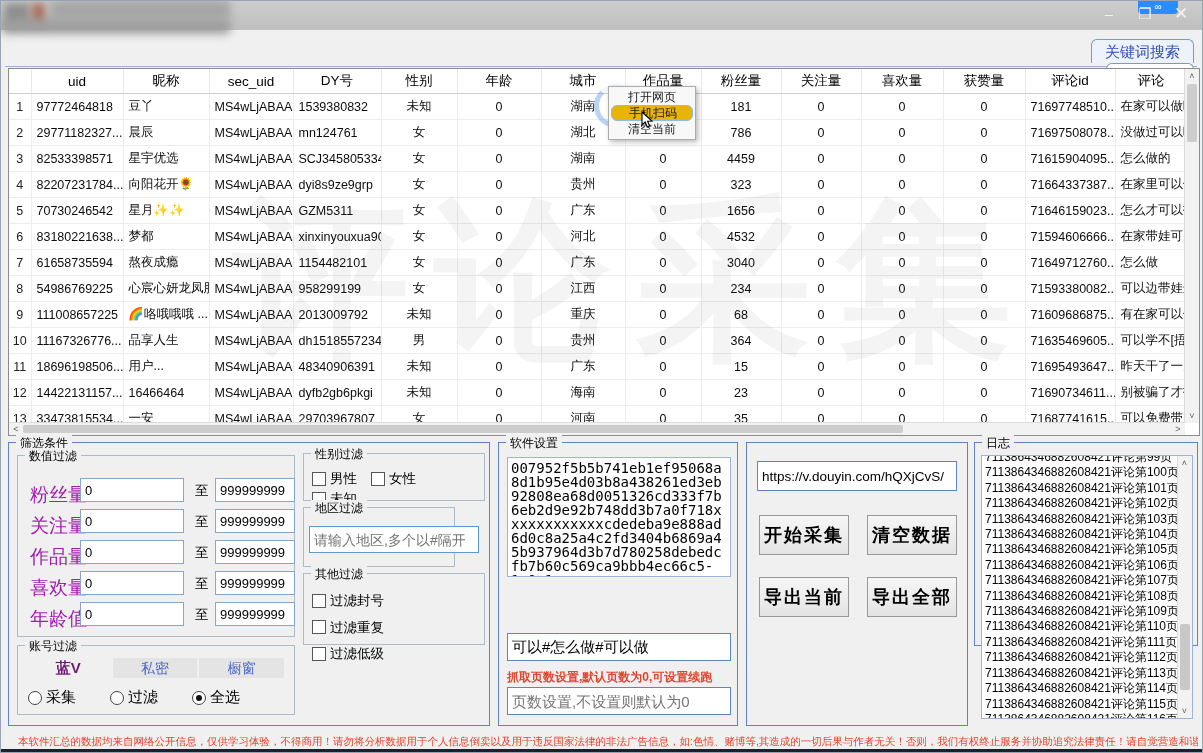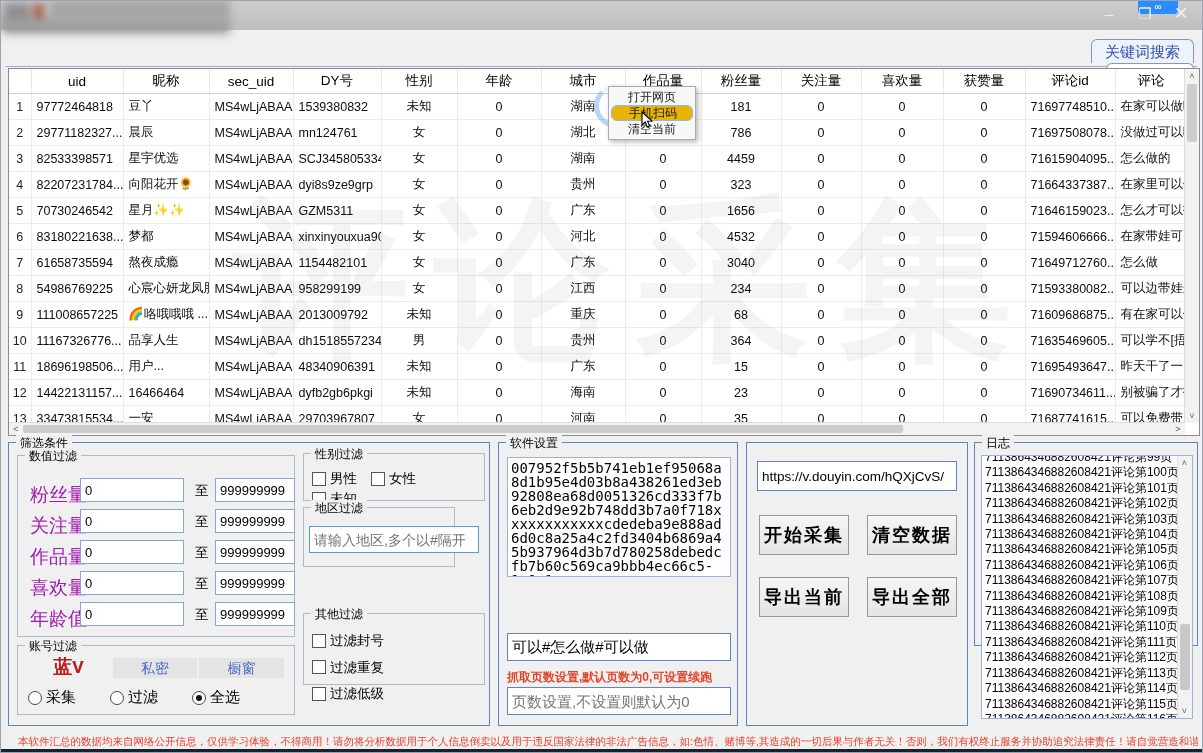--- a/index.html
+++ b/index.html
@@ -73,21 +73,21 @@
 
   .cb-item{display:inline-flex;align-items:center;margin-right:14px;}
   .cb{width:12px;height:12px;border:1px solid #555;background:#fff;display:inline-block;margin-right:4px;}
   .cb-lbl{font-size:13.5px;color:#000;}
   .rd{width:12px;height:12px;border:1px solid #444;border-radius:50%;background:#fff;display:inline-block;
       margin-right:4px;position:relative;}
   .rd.on::after{content:"";position:absolute;left:3px;top:3px;width:6px;height:6px;border-radius:50%;background:#111;}
 
   .accbtns{position:absolute;left:8px;top:12px;width:258px;height:20px;display:flex;}
   .accbtn{flex:1;height:20px;line-height:20px;text-align:center;font-size:14px;color:#4b68c5;background:#e4e4e4;margin-left:2px;}
-  .accbtn.first{background:transparent;color:#b91c1c;font-weight:700;font-size:19px;margin-left:0;font-family:Liberation Mono, monospace;}
+  .accbtn.first{background:transparent;color:#701a75;font-weight:700;font-size:15px;margin-left:0;}
   .accradios{position:absolute;left:10px;top:42px;display:flex;gap:34px;}
   .accradios .cb-item{margin-right:0;}
   .accradios .cb-lbl{font-size:15px;}
 
   
   .license{position:absolute;left:8px;top:14px;width:224px;height:120px;background:#fff;border:1px solid #9cb4d8;
            box-sizing:border-box;font-family:"DejaVu Sans Mono",monospace;font-size:14px;line-height:14px;
            padding:3px;word-break:break-all;color:#000;overflow:hidden;}
   .redhint{position:absolute;left:8px;top:226px;font-size:12px;font-weight:700;color:#e2452f;white-space:nowrap;}
 
@@ -468,21 +468,21 @@
           <span class="cb"></span>
           <span class="cb-lbl">未知</span>
         </span></div>
   </div>
 
   <div class="sbox" style="left:294px;top:64px;width:152px;height:60px;">
     <span class="legend">地区过滤</span>
     <input class="tin" style="position: absolute; left: 5px; top: 18px; width: 170px; height: 27px; border-color: rgb(91, 155, 213); font-size: 14px;" placeholder="请输入地区,多个以#隔开">
   </div>
 
-  <div class="sbox" style="left:294px;top:130px;width:182px;height:72px;margin-top:40px;">
+  <div class="sbox" style="left:294px;top:130px;width:182px;height:72px;">
     <span class="legend">其他过滤</span>
     <div id="other-opts" style="position:absolute;left:8px;top:14px;width:170px;line-height:25px;"><span class="cb-item">
           <span class="cb"></span>
           <span class="cb-lbl">过滤封号</span>
         </span><span class="cb-item">
           <span class="cb"></span>
           <span class="cb-lbl">过滤重复</span>
         </span><span class="cb-item">
           <span class="cb"></span>
           <span class="cb-lbl">过滤低级</span>

